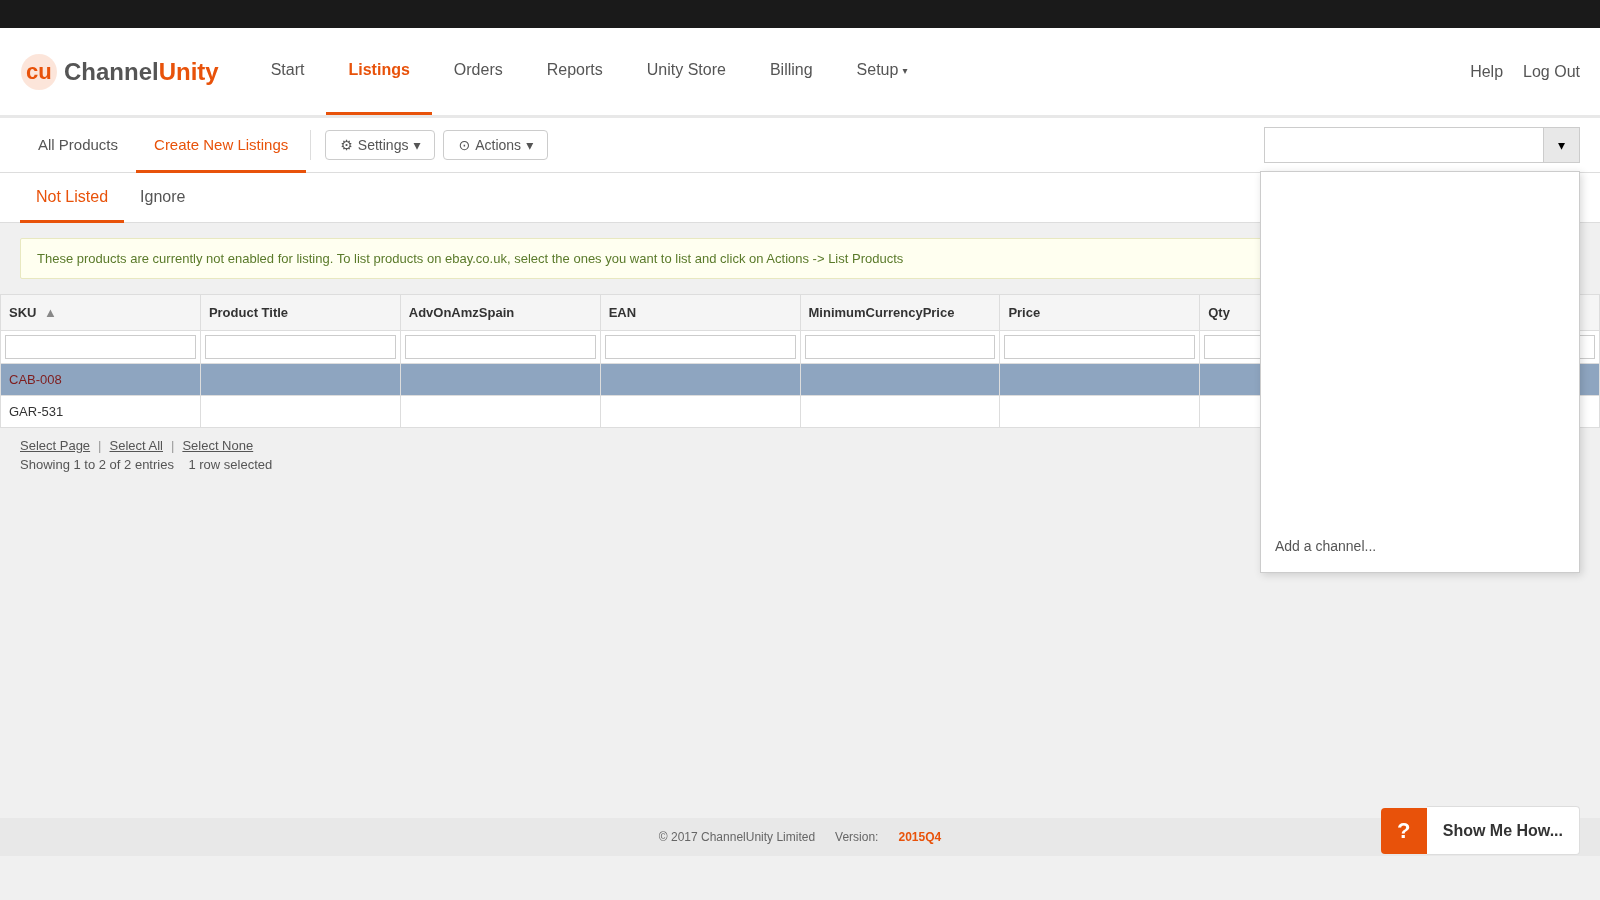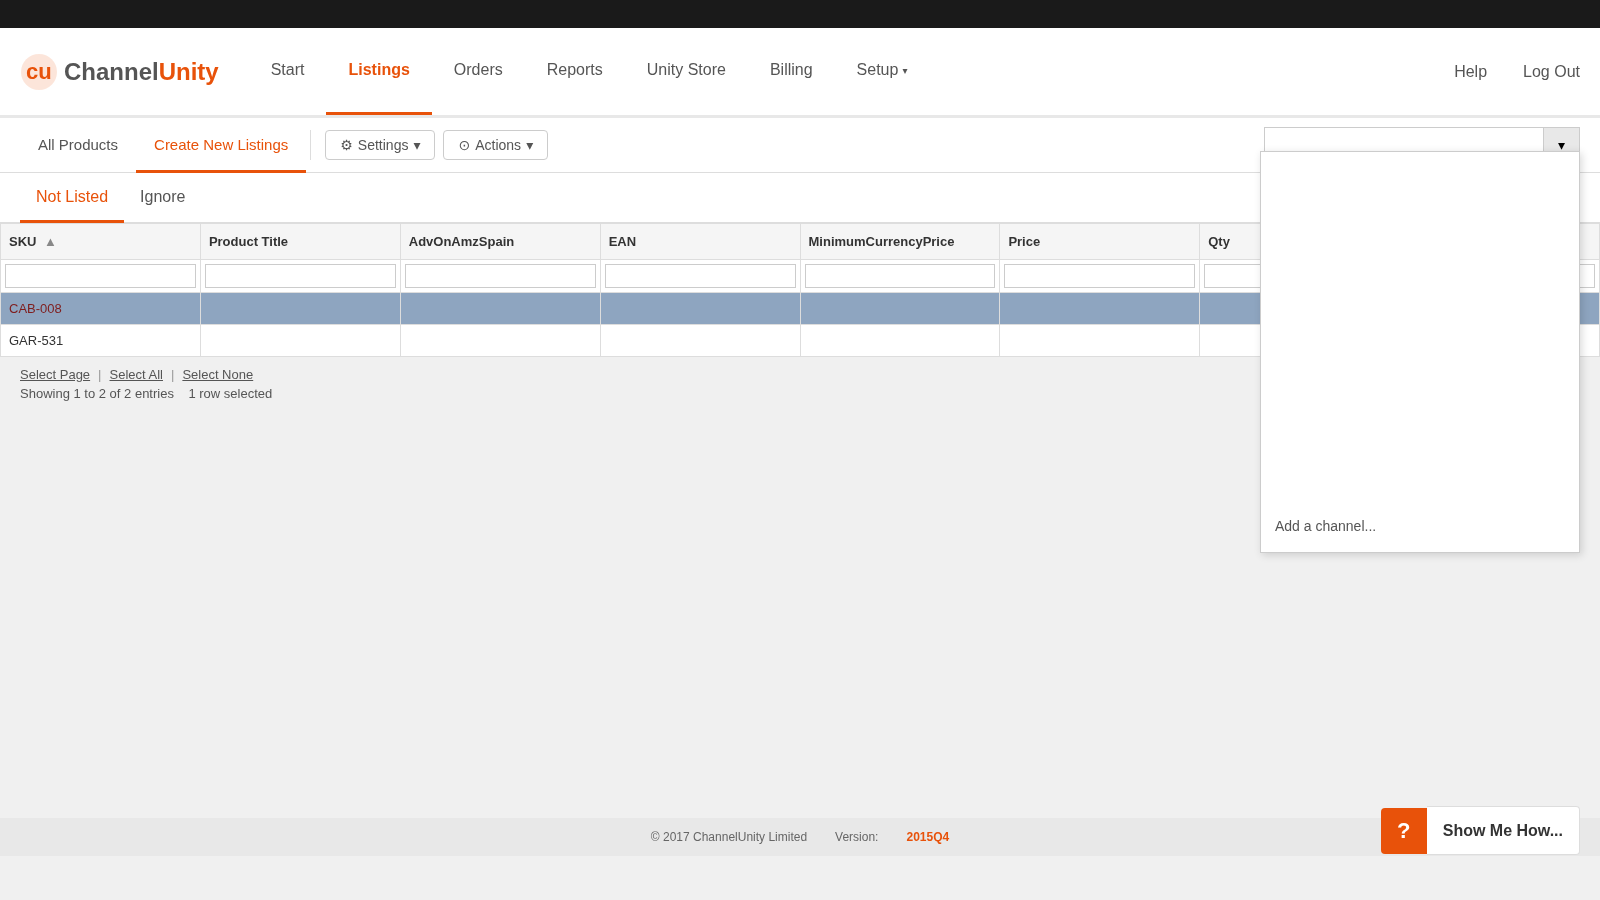--- a/index.html
+++ b/index.html
@@ -52,21 +52,21 @@
       color: #e8520a;
       border-bottom: 3px solid #e8520a;
       font-weight: bold;
     }
     .nav-item .arrow { font-size: 10px; margin-left: 4px; }
 
     .nav-right {
       display: flex;
       align-items: center;
       margin-left: auto;
-      gap: 36px;
+      gap: 20px;
     }
     .nav-right a {
       color: #555;
       font-size: 16px;
       cursor: pointer;
       text-decoration: none;
     }
 
     
     .main { background: #f0f0f0; min-height: 700px; padding: 0; }
@@ -140,21 +140,21 @@
       cursor: pointer;
       display: flex;
       align-items: center;
       justify-content: center;
     }
 
     
     .channel-dropdown-panel {
       position: absolute;
       right: 0;
-      top: 24px;
+      top: 44px;
       width: 320px;
       background: #fff;
       border: 1px solid #ccc;
       z-index: 100;
       box-shadow: 2px 2px 8px rgba(0,0,0,0.15);
     }
     .channel-dropdown-content {
       min-height: 400px;
       padding: 10px;
       display: flex;
@@ -296,21 +296,21 @@
 
     
     .page-footer {
       background: #e8e8e8;
       padding: 12px 20px;
       display: flex;
       align-items: center;
       justify-content: center;
       font-size: 12px;
       color: #666;
-      gap: 28px;
+      gap: 20px;
     }
     .version-text { color: #e8520a; font-weight: bold; }
 
     
     .show-me-how {
       position: fixed;
       bottom: 45px;
       right: 20px;
       display: flex;
       align-items: center;
@@ -409,20 +409,23 @@
         </div>
       </div>
     </div>
   </div>
 
   <div class="sub-tab-bar">
     <div class="sub-tab active">Not Listed</div>
     <div class="sub-tab">Ignore</div>
   </div>
 
+  <div class="notice-banner">
+    <span>These products are currently not enabled for listing. To list products on ebay.co.uk, select the ones you want to list and click on Actions -&gt; List Products</span>
+  </div>
 
   <div class="table-container">
     <table class="data-table">
       <thead>
         <tr>
           <th>SKU <span class="sort-icon">▲</span></th>
           <th>Product Title</th>
           <th>AdvOnAmzSpain</th>
           <th>EAN</th>
           <th>MinimumCurrencyPrice</th>

